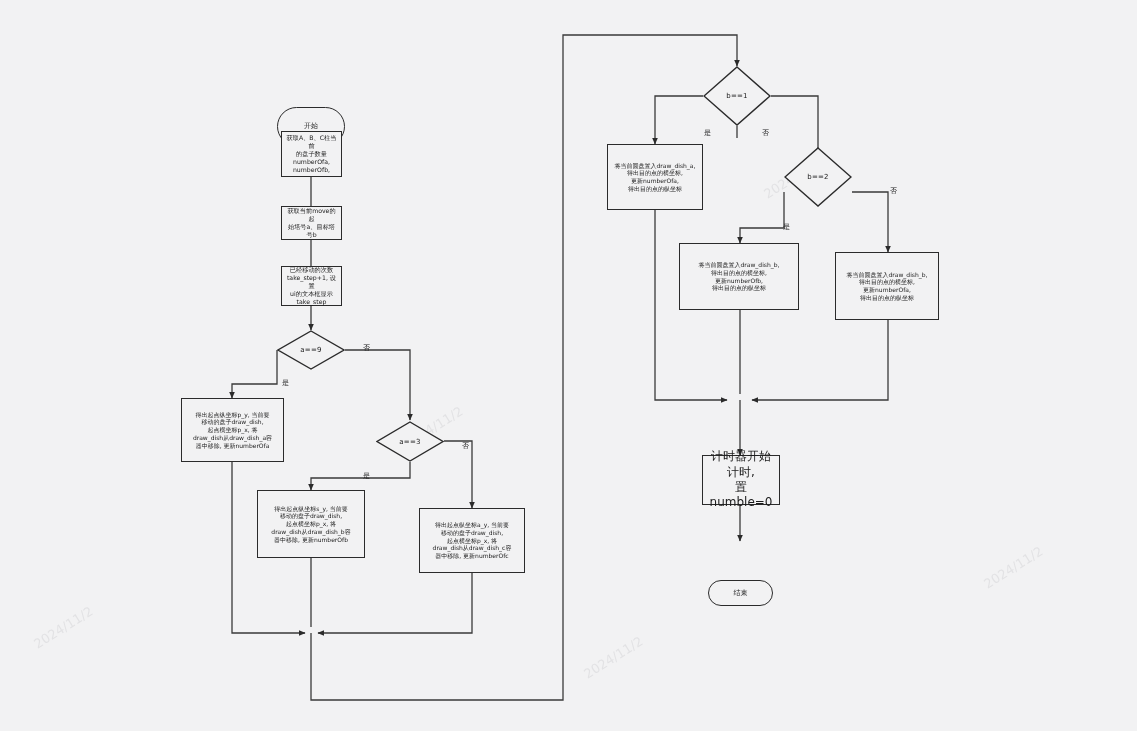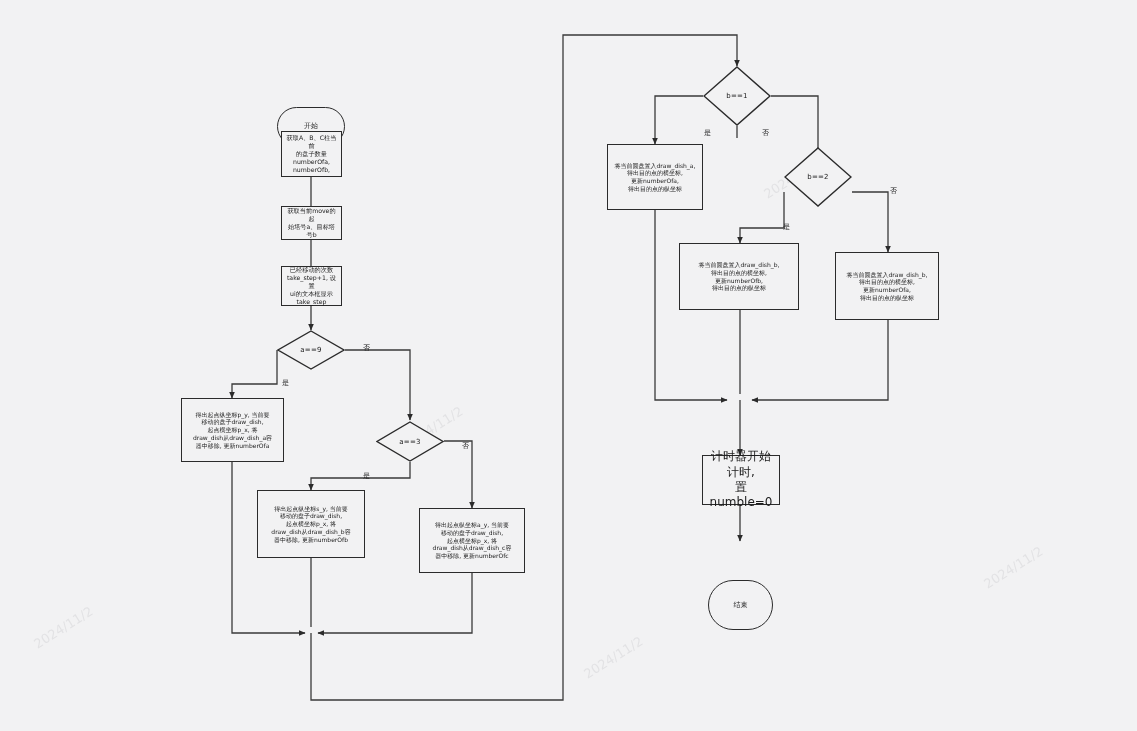--- a/index.html
+++ b/index.html
@@ -178,21 +178,21 @@
 得出目的点的横坐标,
 更新numberOfa,
 得出目的点的纵坐标</span>
 </div>
 
 <div class="node box" style="left:702px;top:455px;width:78px;height:50px;">
   <span class="txt" style="font-size:12px;">计时器开始计时,
 置numble=0</span>
 </div>
 
-<div class="node term" style="left:708px;top:541px;width:65px;height:50px;">
+<div class="node term" style="left:708px;top:541px;width:65px;height:26px;">
   <span class="txt" style="font-size:7px;">结束</span>
 </div>
 
 <div class="elabel" style="left:363px;top:343px;">否</div>
 <div class="elabel" style="left:282px;top:378px;">是</div>
 <div class="elabel" style="left:462px;top:441px;">否</div>
 <div class="elabel" style="left:363px;top:471px;">是</div>
 <div class="elabel" style="left:704px;top:128px;">是</div>
 <div class="elabel" style="left:762px;top:128px;">否</div>
 <div class="elabel" style="left:783px;top:222px;">是</div>

